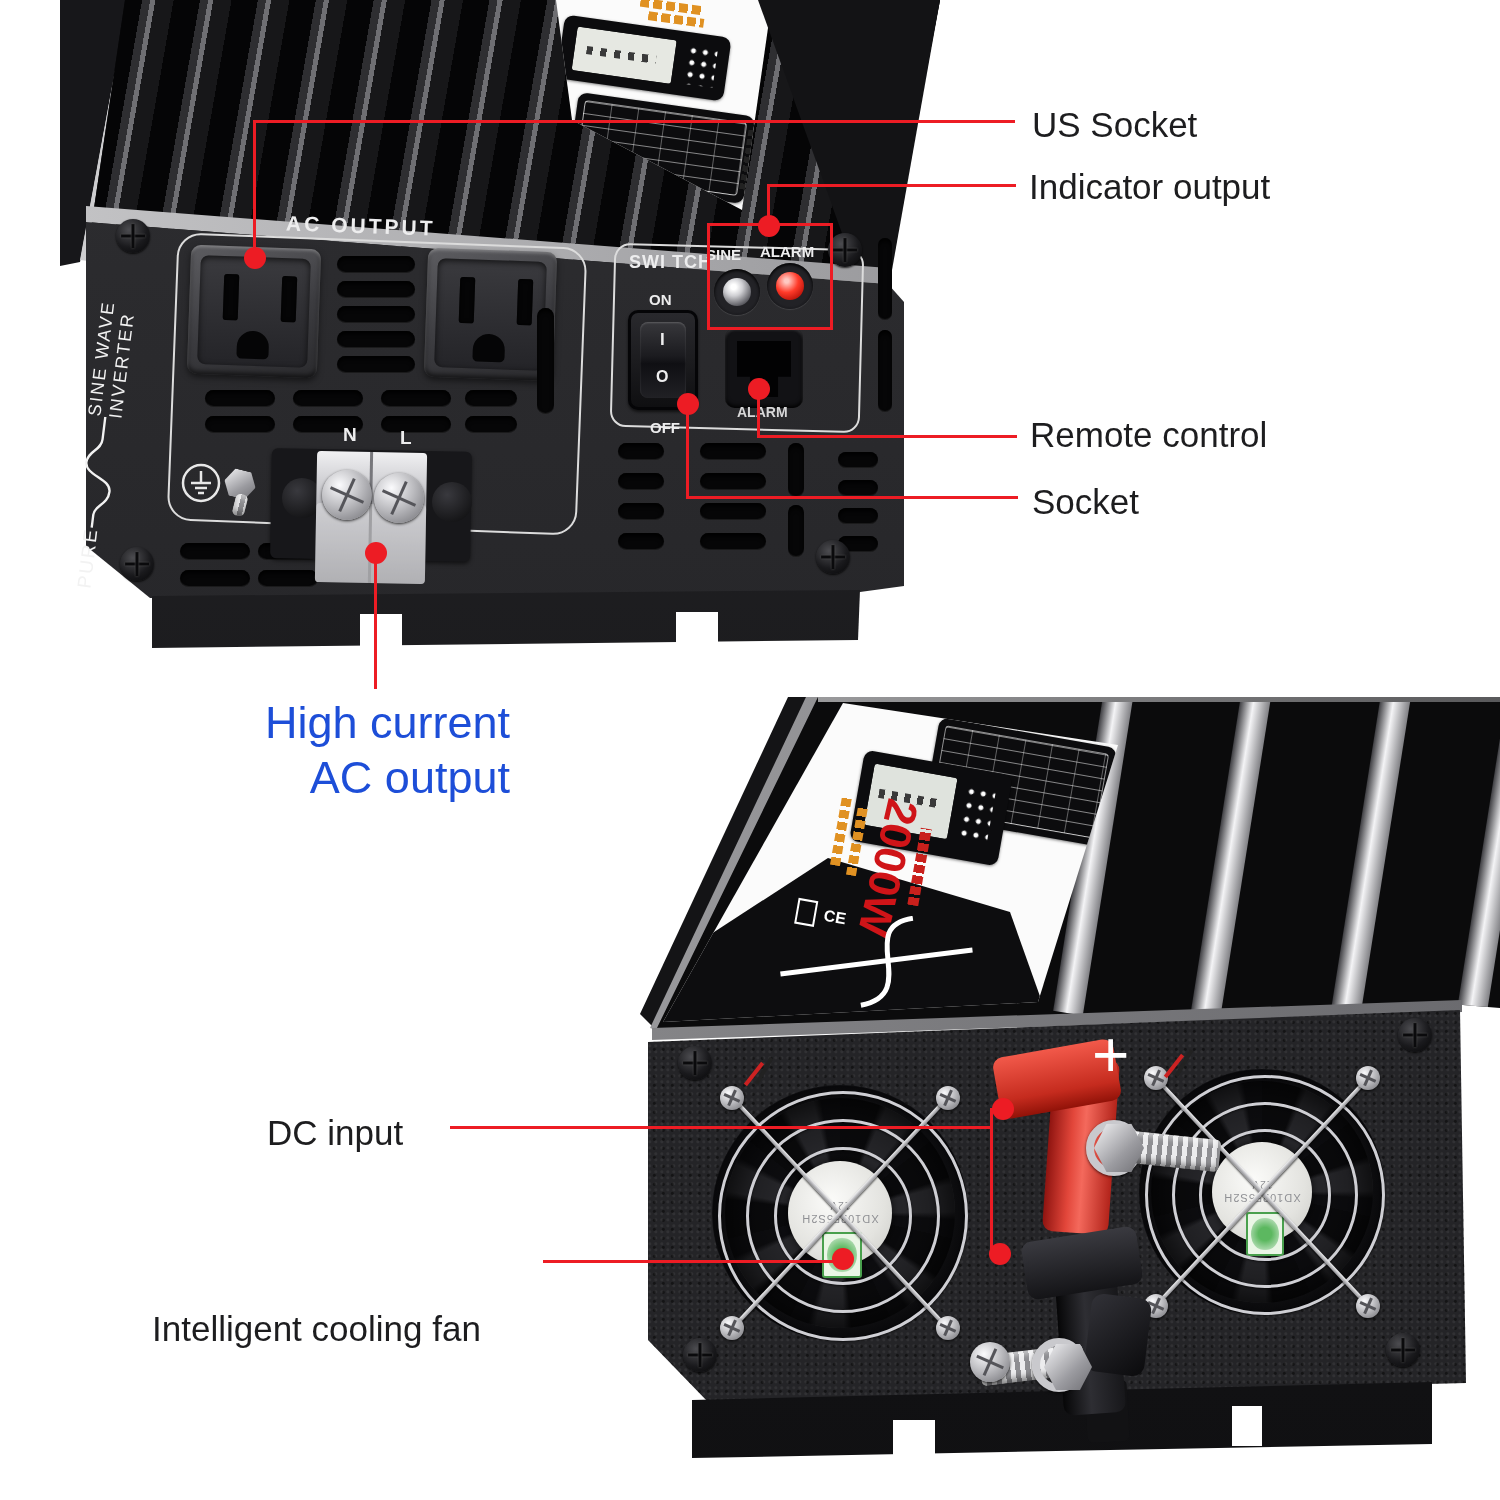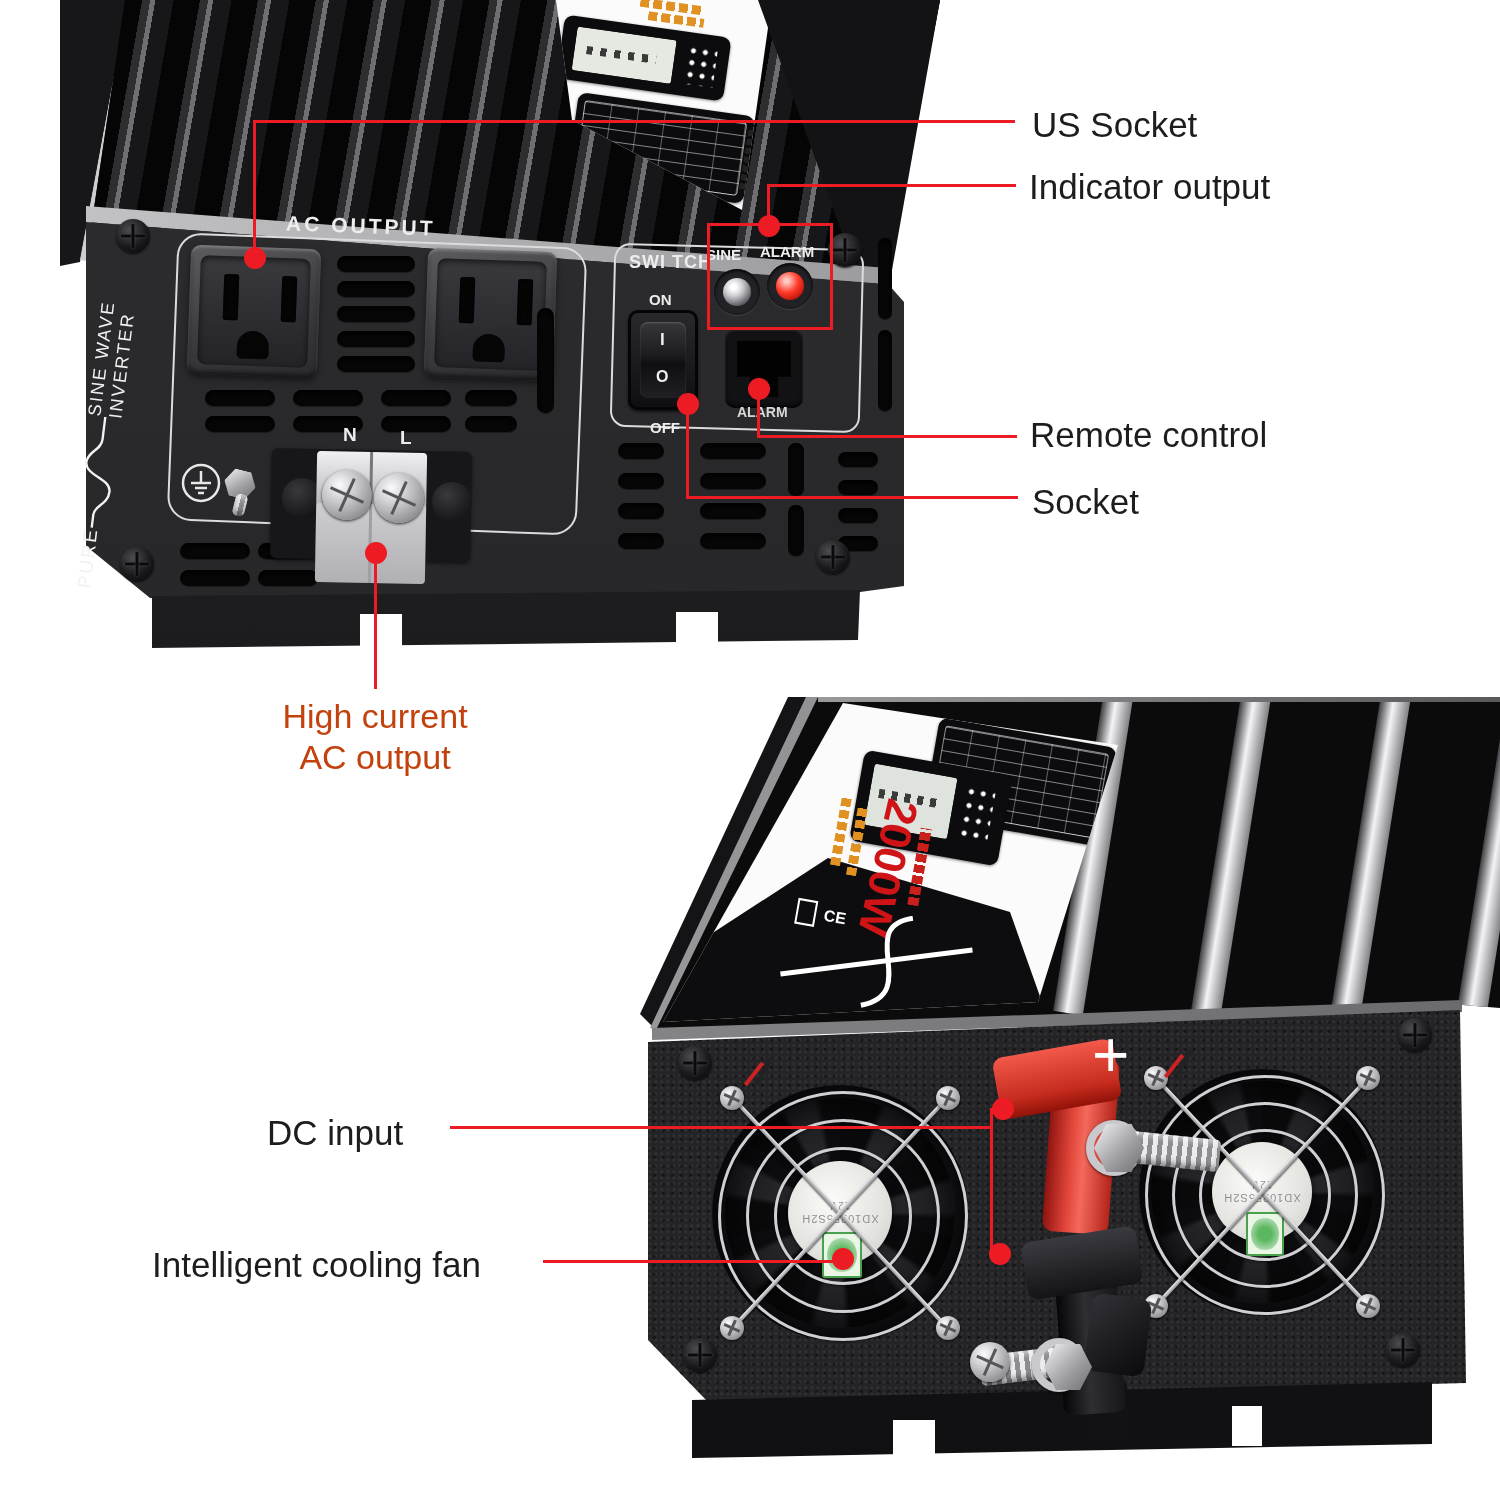--- a/index.html
+++ b/index.html
@@ -341,28 +341,28 @@
   <div class="rl" style="left:757px;top:435px;width:260px;height:3px"></div>
   <div class="lbl" style="left:1030px;top:414px">Remote control</div>
 
   <div class="rdot" style="left:677px;top:393px"></div>
   <div class="rl" style="left:686px;top:404px;width:3px;height:95px"></div>
   <div class="rl" style="left:686px;top:496px;width:332px;height:3px"></div>
   <div class="lbl" style="left:1032px;top:481px">Socket</div>
 
   <div class="rdot" style="left:365px;top:542px"></div>
   <div class="rl" style="left:374px;top:553px;width:3px;height:136px"></div>
-  <div class="abs" style="left:240px;top:696px;width:270px;text-align:center;font-size:34px;color:#c2410c;line-height:1.22">
+  <div class="abs" style="left:240px;top:696px;width:270px;text-align:right;font-size:45px;color:#1d4ed8;line-height:1.22">
     <div>High current</div>
     <div>AC output</div>
   </div>
 
   <div class="lbl" style="left:267px;top:1112px">DC input</div>
   <div class="rl" style="left:450px;top:1126px;width:543px;height:3px"></div>
   <div class="rl" style="left:990px;top:1108px;width:3px;height:148px"></div>
   <div class="rdot" style="left:992px;top:1098px"></div>
   <div class="rdot" style="left:989px;top:1243px"></div>
 
-  <div class="lbl" style="left:152px;top:1244px">Intelligent cooling fan</div>
+  <div class="lbl" style="left:152px;top:1308px">Intelligent cooling fan</div>
   <div class="rl" style="left:543px;top:1260px;width:296px;height:3px"></div>
   <div class="rdot" style="left:832px;top:1248px"></div>
 
 </div>
 
 </body></html>

